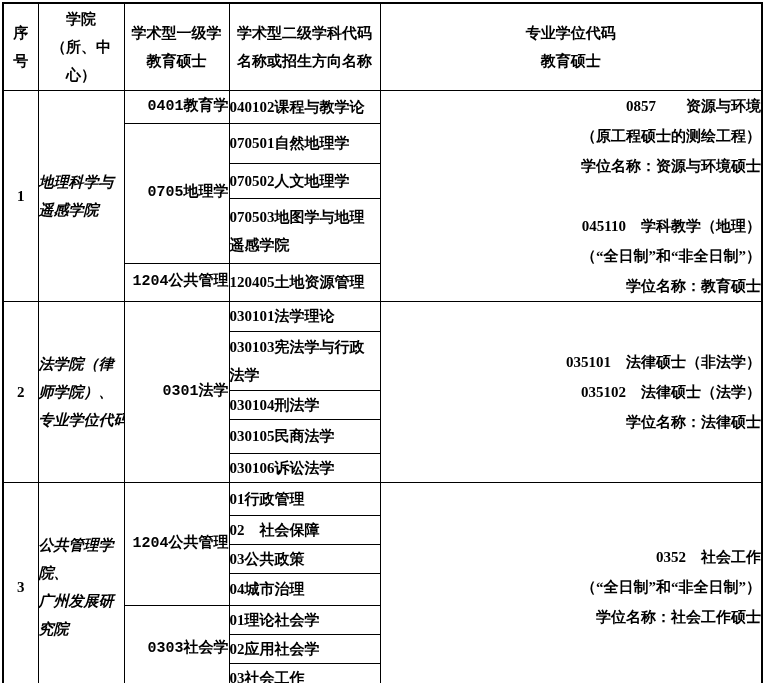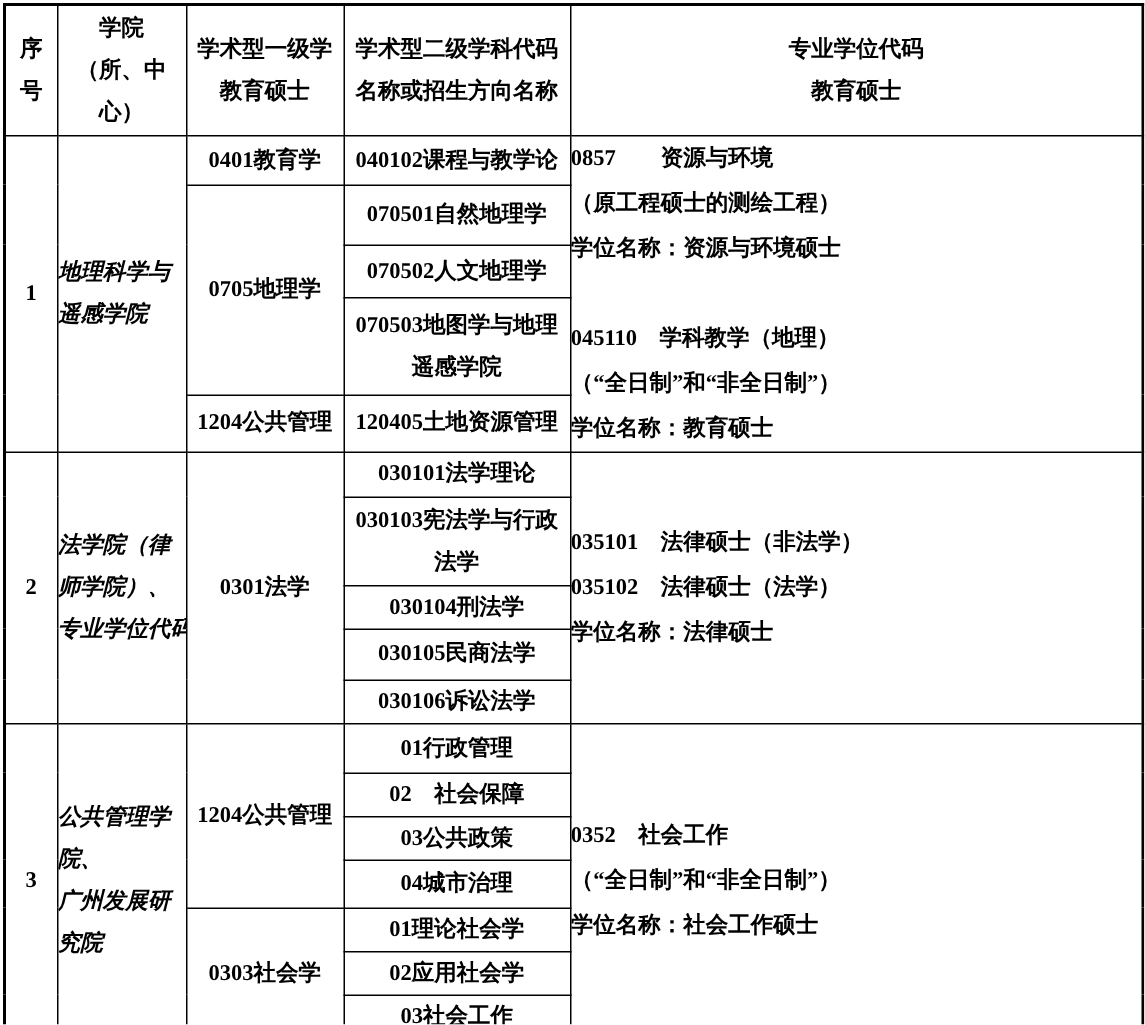--- a/index.html
+++ b/index.html
@@ -25,23 +25,23 @@
   table.grid td {
     border: 1.5px solid #000000;
     vertical-align: middle;
     white-space: pre-line;
     word-break: keep-all;
     padding: 0;
     overflow: hidden;
   }
   td.center { text-align: center; }
   td.c-college { text-align: left; padding: 0 2px 0 6px; font-style: italic; }
-  td.c-lvl1   { text-align: center; padding-left: 6px; }
-  td.c-lvl2   { text-align: center; padding-left: 6px; }
-  td.c-prof   { text-align: left; padding: 2px 6px 2px 4px; line-height: 30px; }
+  td.c-lvl1   { text-align: right; padding-left: 6px; font-family: Liberation Mono, monospace; }
+  td.c-lvl2   { text-align: left; padding-left: 6px; }
+  td.c-prof   { text-align: right; padding: 2px 6px 2px 4px; line-height: 30px; }
 </style>
 </head>
 <body>
 
 <div class="page">
   <table class="grid">
     <colgroup>
       <col style="width:35px">
       <col style="width:86px">
       <col style="width:105px">

